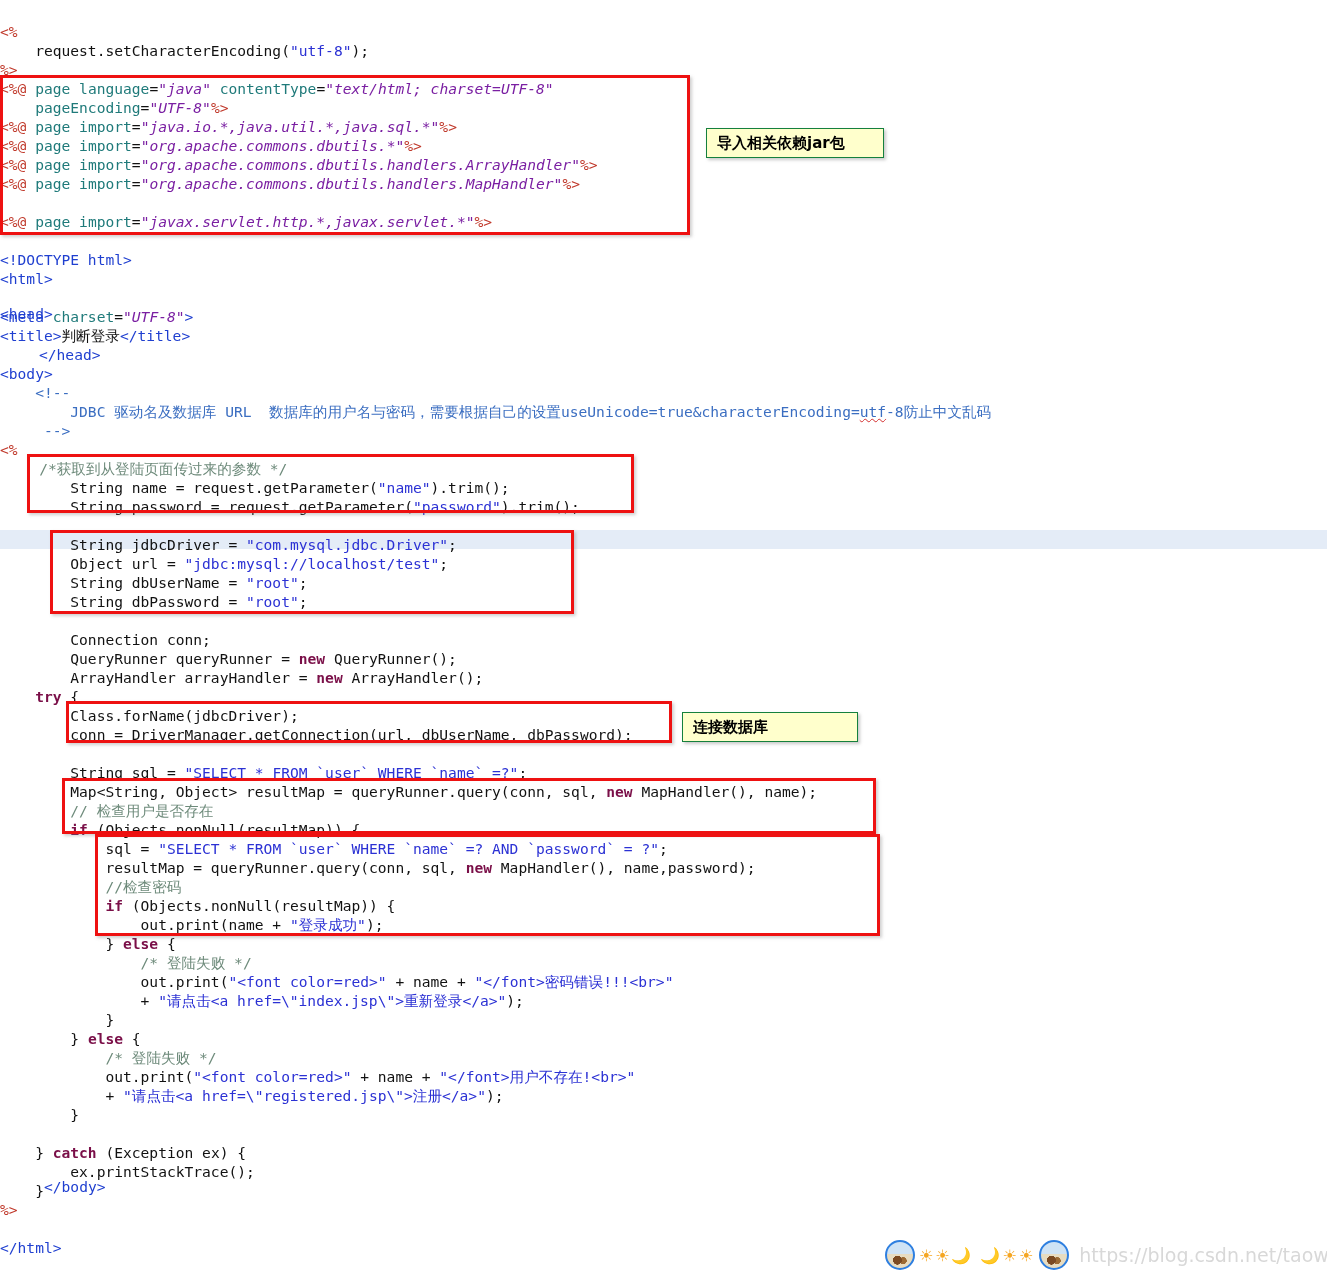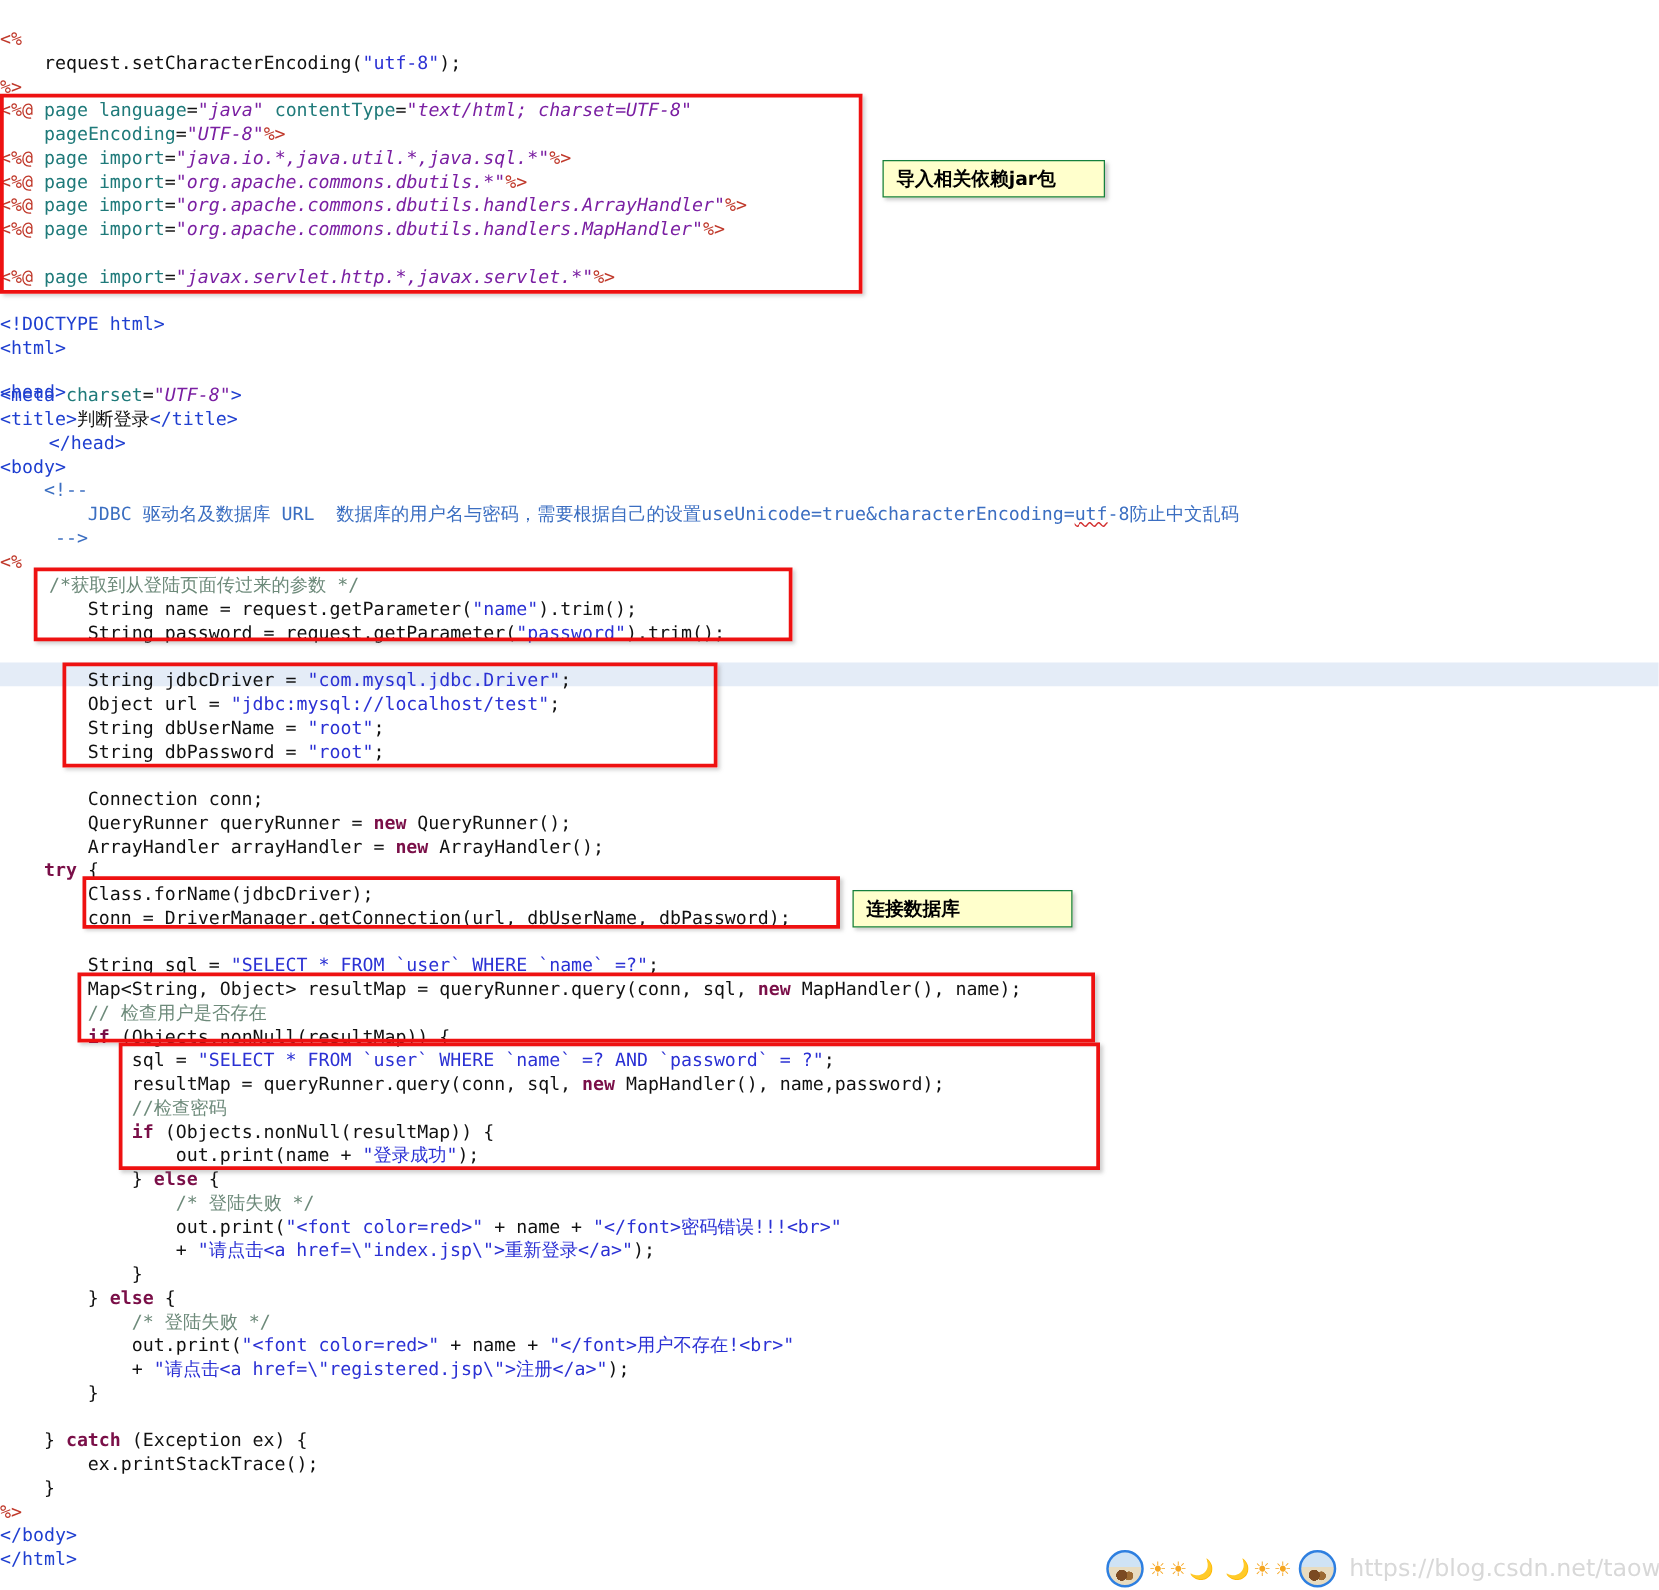--- a/index.html
+++ b/index.html
@@ -202,21 +202,21 @@
   <div class="ln" style="top:1029px;left:0px;"><span class="plain">        } </span><span class="kw">else</span><span class="plain"> {</span></div>
   <div class="ln" style="top:1048px;left:0px;"><span class="cmt">            /* 登陆失败 */</span></div>
   <div class="ln" style="top:1067px;left:0px;"><span class="plain">            out.print(</span><span class="str">"&lt;font color=red&gt;"</span><span class="plain"> + name + </span><span class="str">"&lt;/font&gt;用户不存在!&lt;br&gt;"</span></div>
   <div class="ln" style="top:1086px;left:0px;"><span class="plain">            + </span><span class="str">"请点击&lt;a href=\"registered.jsp\"&gt;注册&lt;/a&gt;"</span><span class="plain">);</span></div>
   <div class="ln" style="top:1105px;left:0px;"><span class="plain">        }</span></div>
 
   <div class="ln" style="top:1143px;left:0px;"><span class="plain">    } </span><span class="kw">catch</span><span class="plain"> (Exception ex) {</span></div>
   <div class="ln" style="top:1162px;left:0px;"><span class="plain">        ex.printStackTrace();</span></div>
   <div class="ln" style="top:1181px;left:0px;"><span class="plain">    }</span></div>
   <div class="ln" style="top:1200px;left:0px;"><span class="jspdir">%&gt;</span></div>
-  <div class="ln" style="top:1219px;left:0px;"><span class="tag">&lt;/body&gt;</span></div>
+  <div class="ln" style="top:1177px;left:0px;padding-left:44px;"><span class="tag">&lt;/body&gt;</span></div>
   <div class="ln" style="top:1238px;left:0px;text-align:right;"><span class="tag">&lt;/html&gt;</span></div>
 
   <div class="redbox" style="left:0px;   top:75px;  width:690px; height:160px;"></div>
   <div class="redbox" style="left:27px;  top:454px; width:607px; height:59px;"></div>
   <div class="redbox" style="left:50px;  top:530px; width:524px; height:84px;"></div>
   <div class="redbox" style="left:66px;  top:701px; width:606px; height:42px;"></div>
   <div class="redbox" style="left:62px;  top:778px; width:814px; height:56px;"></div>
   <div class="redbox" style="left:95px;  top:834px; width:785px; height:102px;"></div>
 
   <div class="callout" style="left:706px; top:128px; width:178px; height:30px;">

